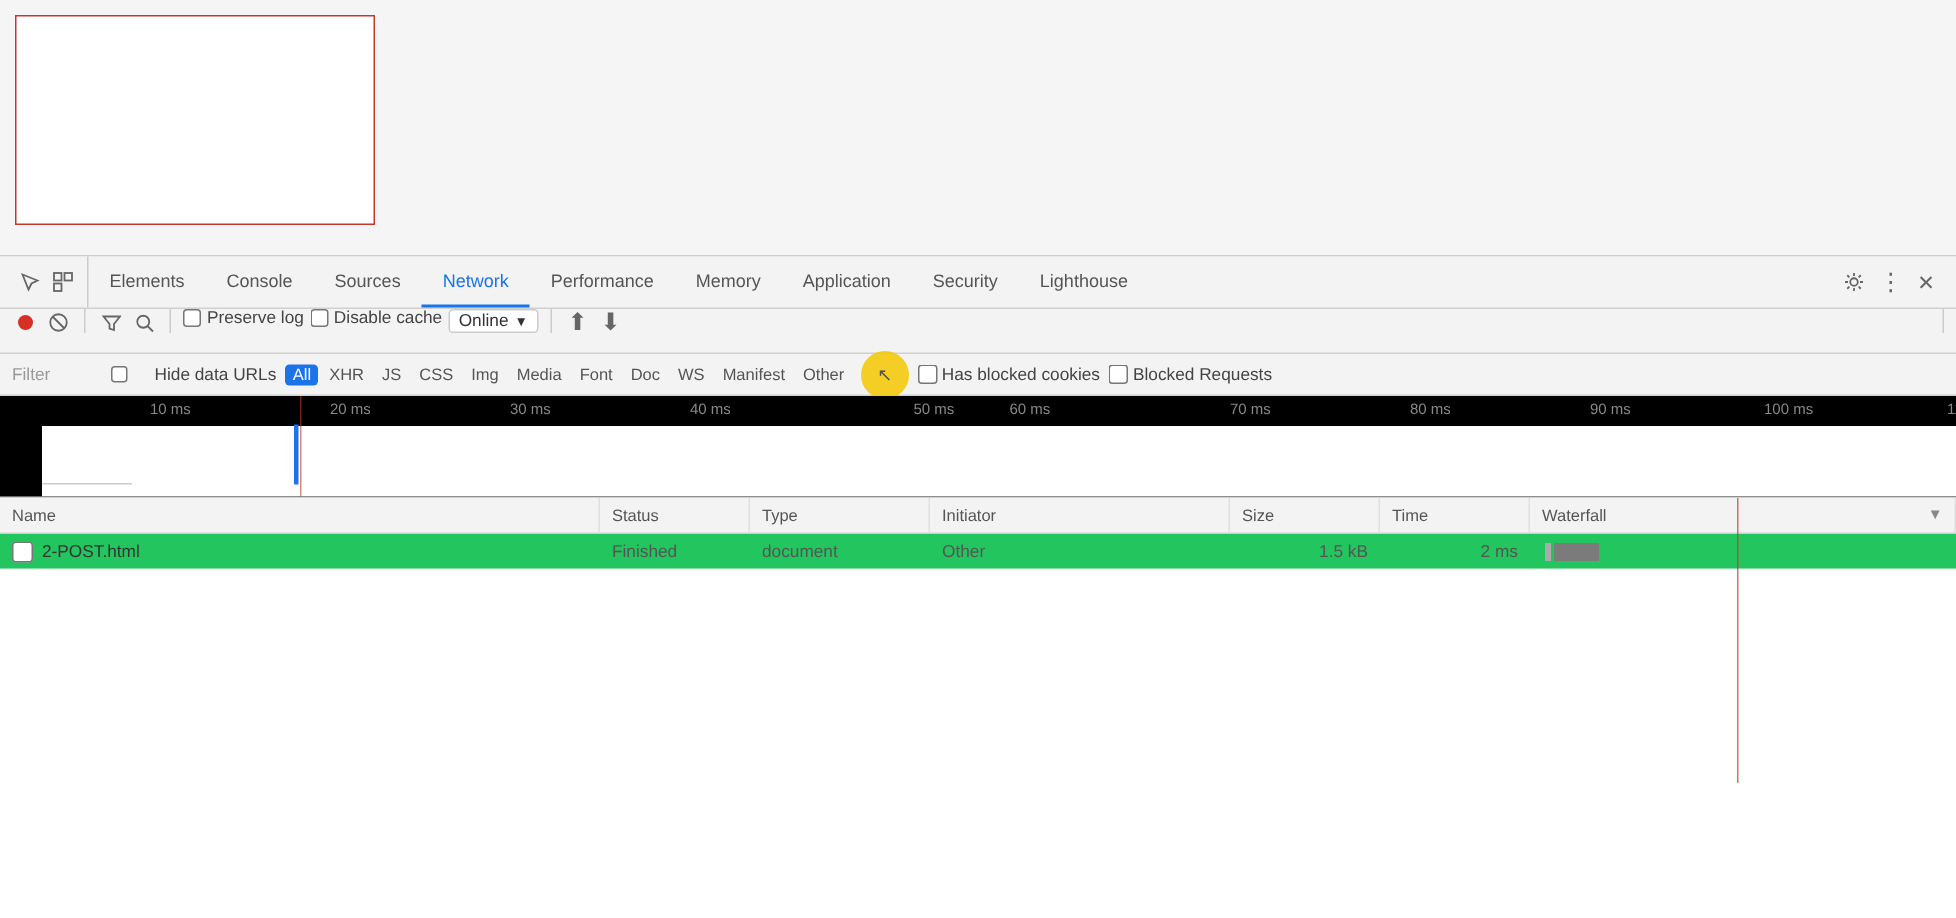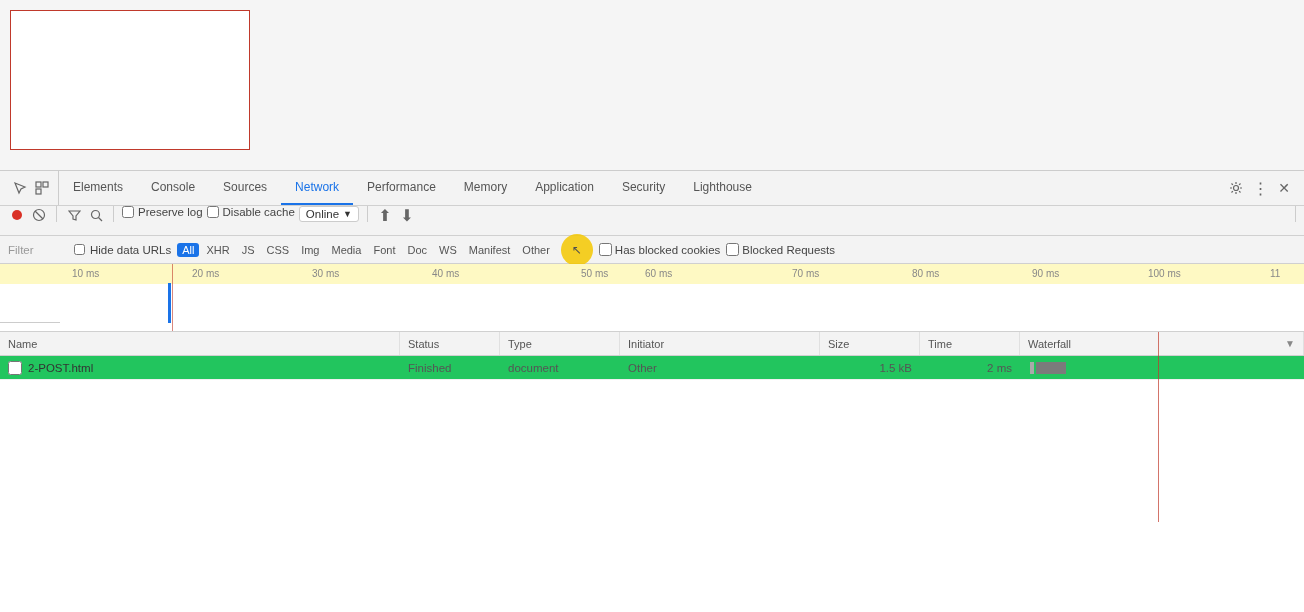--- a/index.html
+++ b/index.html
@@ -167,21 +167,21 @@
       gap: 6px;
     }
     .filter-input {
       font-size: 11.5px;
       color: #999;
       min-width: 60px;
     }
     .filter-checkbox {
       display: flex;
       align-items: center;
-      gap: 5px;
+      gap: 18px;
       font-size: 11.5px;
       color: #444;
     }
     .filter-checkbox input {
       width: 11px;
       height: 11px;
     }
     .filter-types {
       display: flex;
       align-items: center;
@@ -225,25 +225,26 @@
       align-items: center;
       justify-content: center;
     }
     .cursor-arrow {
       font-size: 14px;
       color: #333;
     }
 
     
     .timeline {
-      background: #fef9c3;
+      background: #000000;
       border-bottom: 1px solid #d0d0d0;
       height: 68px;
       position: relative;
       overflow: hidden;
+      padding-left: 28px;
     }
     .ruler-mark {
       position: absolute;
       font-size: 10px;
       color: #888;
       top: 4px;
     }
 
     
     .network-table {

